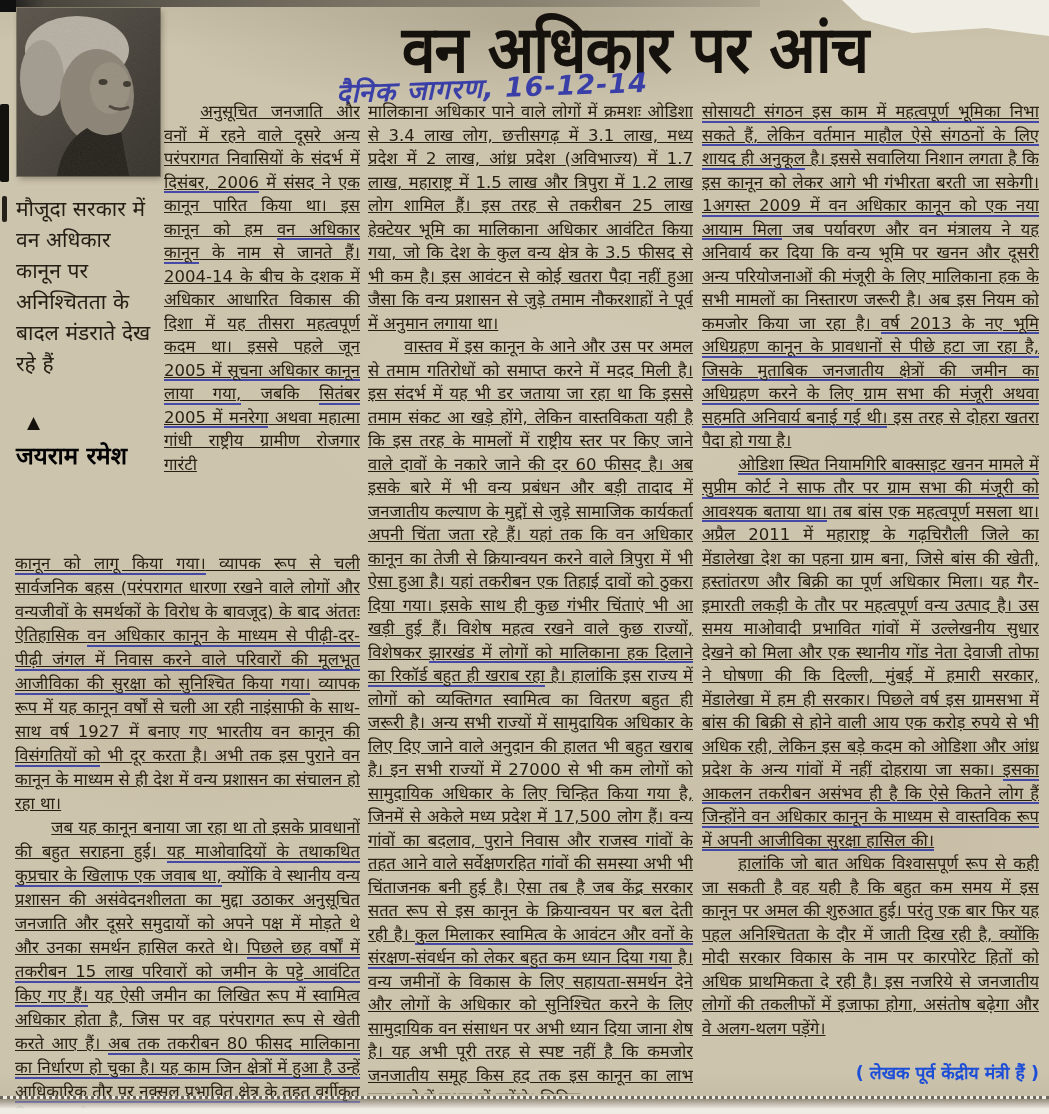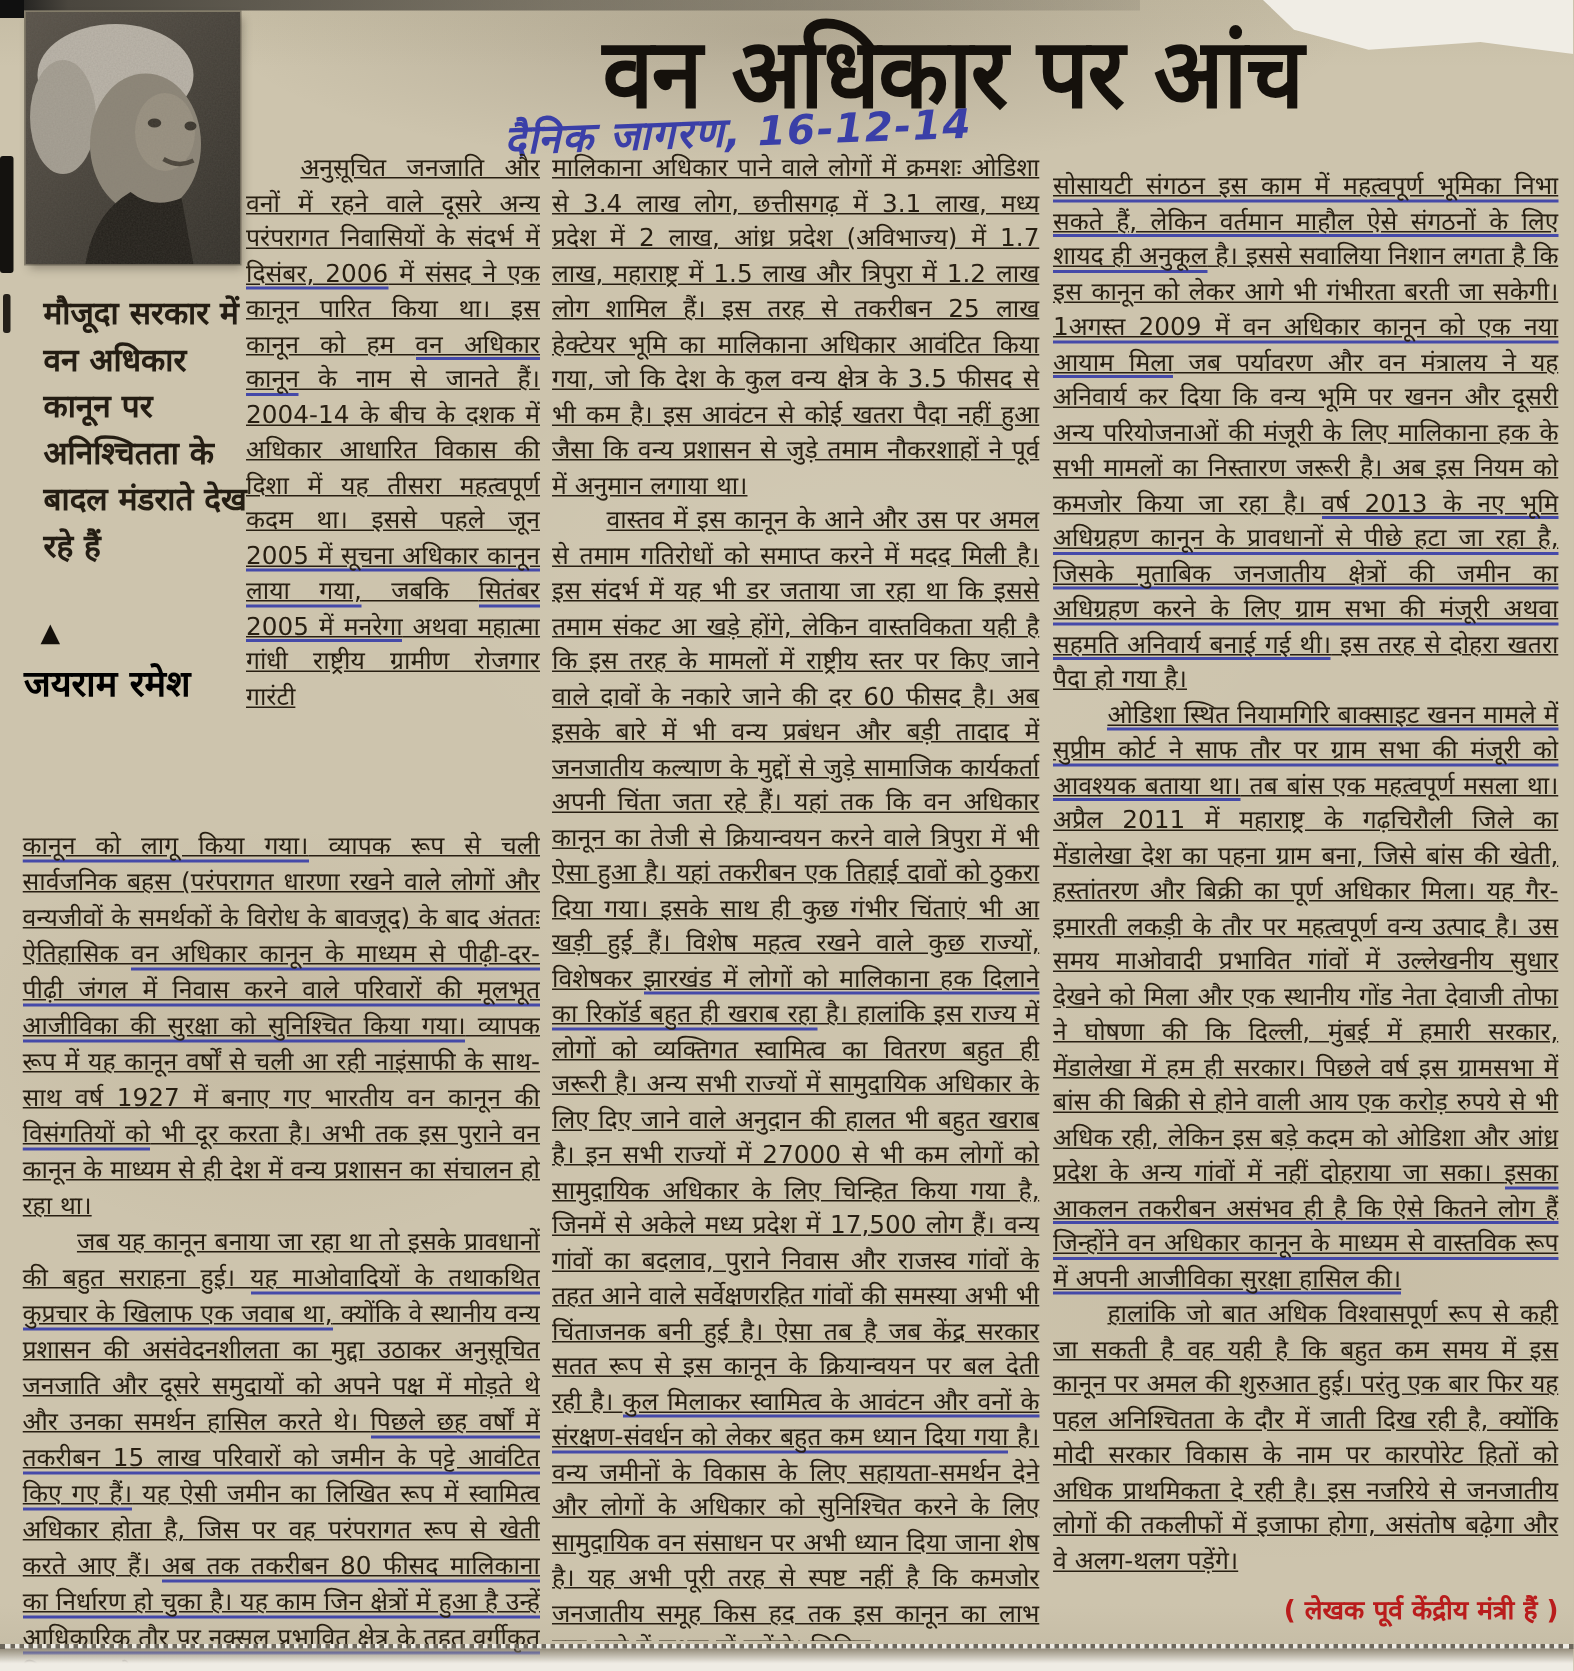--- a/index.html
+++ b/index.html
@@ -33,35 +33,35 @@
   .headline{position:absolute;left:235px;top:6px;width:800px;height:88px;
     font-size:61px;font-weight:bold;color:#15110c;text-align:center;letter-spacing:-1px;
     line-height:88px;transform:scaleY(1.06);white-space:nowrap;}
   .handwritten{position:absolute;left:336px;top:68px;width:330px;
     color:#2f35a8;font-size:27px;font-style:italic;font-weight:bold;
     transform:rotate(-2deg);letter-spacing:1px;white-space:nowrap;opacity:.92;}
   
   .photo-box{position:absolute;left:17px;top:8px;width:143px;height:168px;
     box-shadow:0 0 0 1px rgba(40,35,25,.4), 2px 3px 6px rgba(40,35,25,.35);}
   .standfirst{position:absolute;left:16px;top:194px;width:146px;
-    font-size:21px;font-weight:bold;color:#241d13;line-height:31px;margin-left:13px;}
+    font-size:21px;font-weight:normal;color:#241d13;line-height:31px;}
   .author-marker{position:absolute;left:27px;top:412px;font-size:17px;color:#14100b;}
   .author-name{position:absolute;left:16px;top:438px;width:160px;
     font-size:24px;font-weight:bold;color:#000000;}
   
   .col{position:absolute;overflow:hidden;color:#281f12;font-size:16.5px;
     line-height:23.5px;text-align:justify;}
   .col p.para{margin:0;text-decoration:underline;}
   .col p.indent{text-indent:2.2em;}
   .col1-top{left:164px;top:100px;width:196px;height:421px;}
   .col1-bottom{left:15px;top:521px;width:345px;height:574px;line-height:24px;margin-top:31px;}
   .col2{left:368px;top:100px;width:325px;height:994px;}
-  .col3{left:702px;top:112px;width:337px;height:956px;}
+  .col3{left:702px;top:100px;width:337px;height:956px;}
   .credit{position:absolute;left:702px;top:1060px;width:337px;
-    font-size:17.5px;font-weight:bold;color:#b91c1c;text-align:right;}
+    font-size:17.5px;font-weight:bold;color:#1d4ed8;text-align:right;}
   
   .pen-u{
     background-image:linear-gradient(rgba(45,52,168,.85), rgba(45,52,168,.85));
     background-repeat:no-repeat;background-size:100% 2px;background-position:0 98%;
     padding-bottom:2px;
   }
 </style>
 </head>
 <body>
 

